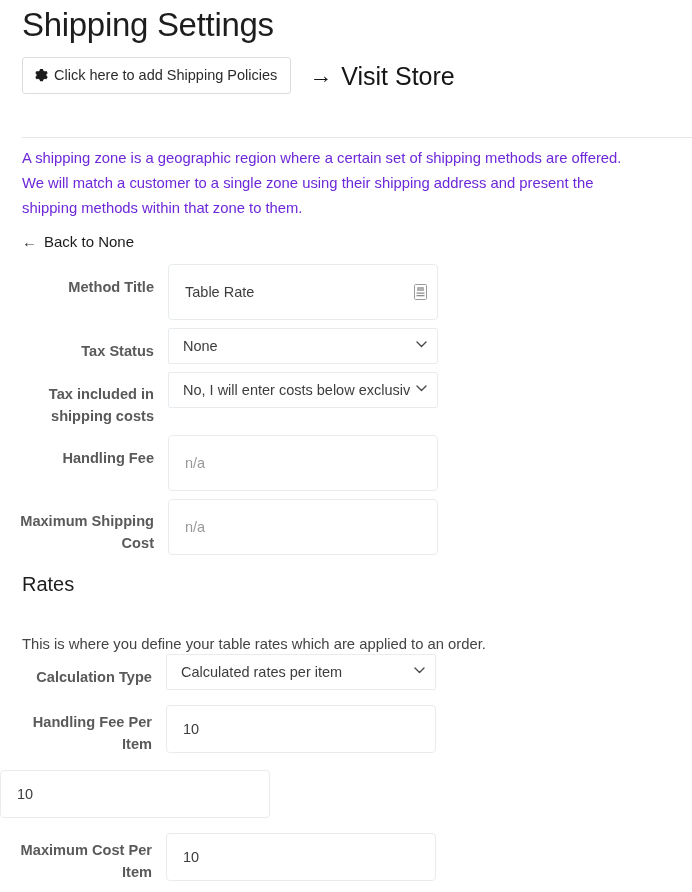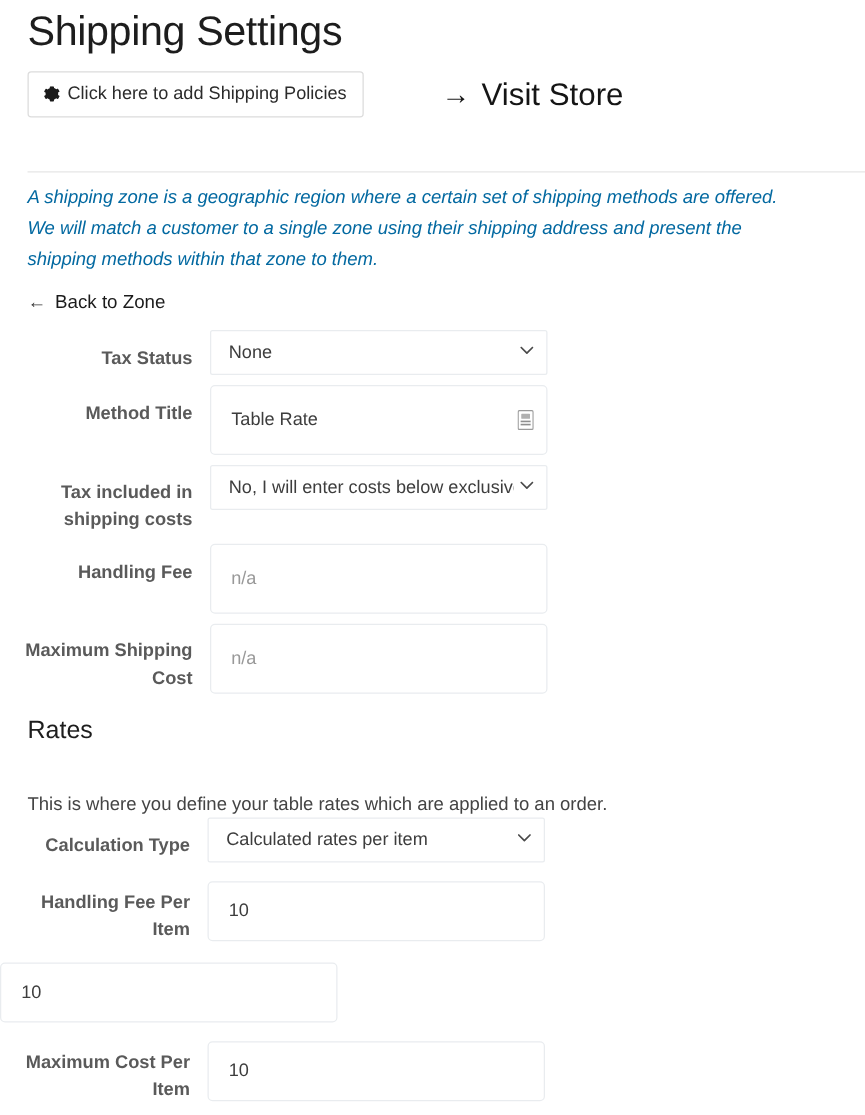--- a/index.html
+++ b/index.html
@@ -23,21 +23,20 @@
     color: #1d1d1d;
     letter-spacing: -0.3px;
     margin: 0;
     padding-top: 4px;
     line-height: 42px;
   }
   .header-actions {
     display: flex;
     align-items: center;
     margin-top: 11px;
-    gap: 44px;
   }
   .policy-btn {
     display: inline-flex;
     align-items: center;
     gap: 6px;
     background: #ffffff;
     border: 1px solid #dcdcdc;
     border-radius: 3px;
     padding: 9px 13px 9px 12px;
     font-size: 14.5px;
@@ -79,24 +78,23 @@
     left: 22px;
     top: 115px;
   }
 
   
   .zone-desc {
     position: absolute;
     left: 22px;
     top: 131px;
     width: 612px;
-    font-style: italic;
     font-size: 14.8px;
     line-height: 25px;
-    color: #0369a1;
+    color: #6d28d9;
   }
 
   
   .back-link {
     position: absolute;
     left: 22px;
     top: 232px;
     display: inline-flex;
     align-items: center;
     gap: 7px;
@@ -230,55 +228,55 @@
       <span>Visit Store</span>
     </a>
   </div>
 
   <hr class="divider">
 
   <p class="zone-desc">A shipping zone is a geographic region where a certain set of shipping methods are offered. We will match a customer to a single zone using their shipping address and present the shipping methods within that zone to them.</p>
 
   <a class="back-link" href="#">
     <span class="back-arrow">←</span>
-    <span>Back to Zone</span>
+    <span>Back to None</span>
   </a>
 
   <div class="form-table">
-
-    <div class="form-row">
-      <div class="form-label">Tax Status</div>
-      <div class="field-wrap">
-        <select class="select-input">
-          <option>None</option>
-        </select>
-        <span class="chevron">
-          <svg width="11" height="7" viewBox="0 0 11 7" fill="none" xmlns="http://www.w3.org/2000/svg">
-            <path d="M1 1L5.5 5.5L10 1" stroke="#4a4a4a" stroke-width="1.4" stroke-linecap="round" stroke-linejoin="round"></path>
-          </svg>
-        </span>
-      </div>
-    </div>
 
     <div class="form-row">
       <div class="form-label">Method Title</div>
       <div class="field-wrap">
         <input class="text-input" type="text" value="Table Rate" style="">
         <span class="input-icon">
           <svg width="13" height="16" viewBox="0 0 13 16" xmlns="http://www.w3.org/2000/svg">
             <rect x="0.5" y="0.5" width="12" height="15" rx="1" fill="#ffffff" stroke="#9a9a9a"></rect>
             <rect x="3" y="3" width="7" height="4" rx="0.5" fill="#b0b0b0"></rect>
             <rect x="2.5" y="8.5" width="8" height="1.3" fill="#8e8e8e"></rect>
             <rect x="2.5" y="11" width="8" height="1.3" fill="#8e8e8e"></rect>
           </svg>
         </span>
       </div>
     </div>
 
     <div class="form-row">
+      <div class="form-label">Tax Status</div>
+      <div class="field-wrap">
+        <select class="select-input">
+          <option>None</option>
+        </select>
+        <span class="chevron">
+          <svg width="11" height="7" viewBox="0 0 11 7" fill="none" xmlns="http://www.w3.org/2000/svg">
+            <path d="M1 1L5.5 5.5L10 1" stroke="#4a4a4a" stroke-width="1.4" stroke-linecap="round" stroke-linejoin="round"></path>
+          </svg>
+        </span>
+      </div>
+    </div>
+
+    <div class="form-row">
       <div class="form-label tall">Tax included in shipping costs</div>
       <div class="field-wrap">
         <select class="select-input">
           <option>No, I will enter costs below exclusive</option>
         </select>
         <span class="chevron">
           <svg width="11" height="7" viewBox="0 0 11 7" fill="none" xmlns="http://www.w3.org/2000/svg">
             <path d="M1 1L5.5 5.5L10 1" stroke="#4a4a4a" stroke-width="1.4" stroke-linecap="round" stroke-linejoin="round"></path>
           </svg>
         </span>

